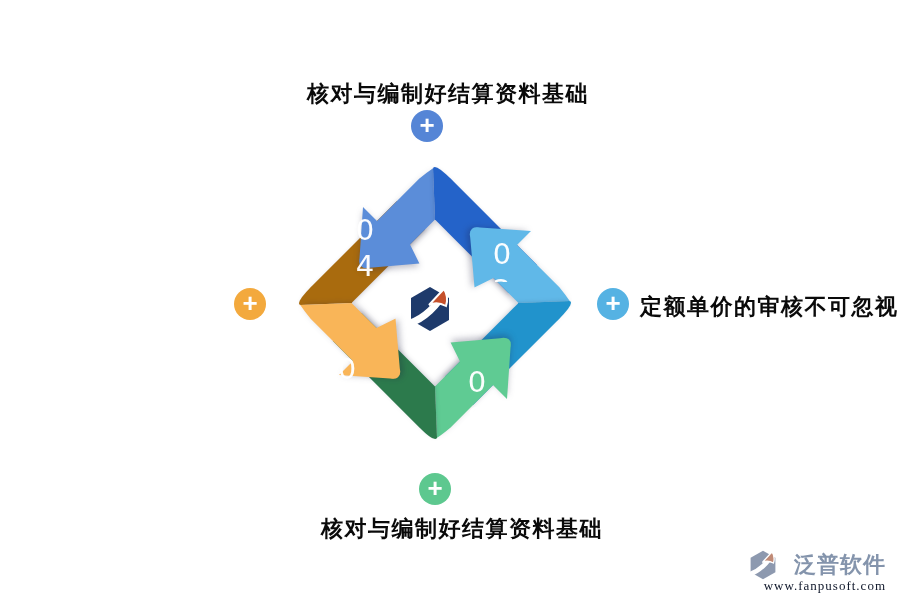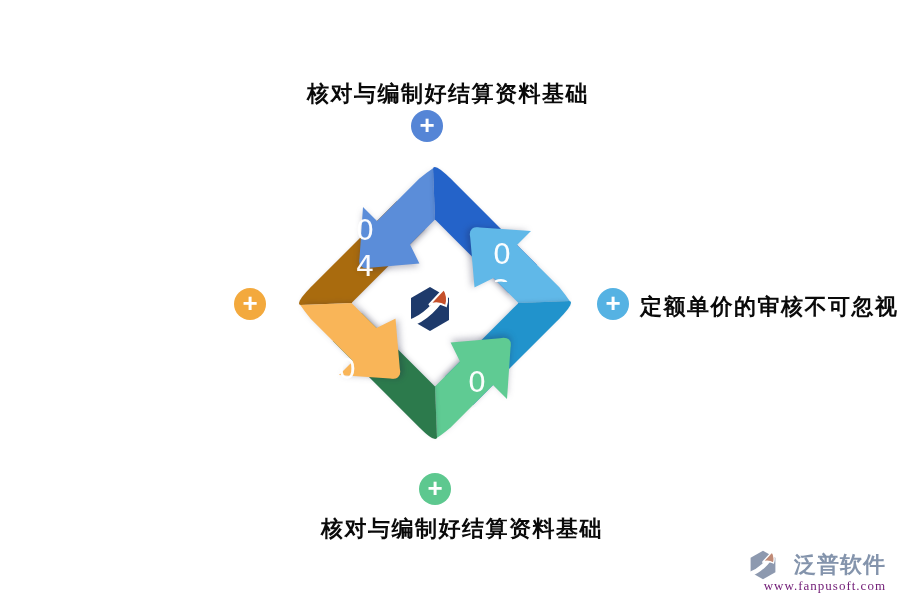--- a/index.html
+++ b/index.html
@@ -107,16 +107,16 @@
     <use href="#fp-logo" style="--c1: #1e3a6b; --c2: #c5502b;"></use>
   </svg>
 
   <div class="watermark">
     <div class="wm-row">
       <svg width="34" height="30" viewBox="0 0 46 46">
         <use href="#fp-logo" style="--c1: #8d99af; --c2: #c08a76;"></use>
       </svg>
       <span class="wm-brand" style="color: rgb(132, 148, 172);">泛普软件</span>
     </div>
-    <div class="wm-url" style="color: #701a75;">www.fanpusoft.com</div>
+    <div class="wm-url" style="color: #0f172a;">www.fanpusoft.com</div>
   </div>
 
 </div>
 
 </body></html>

